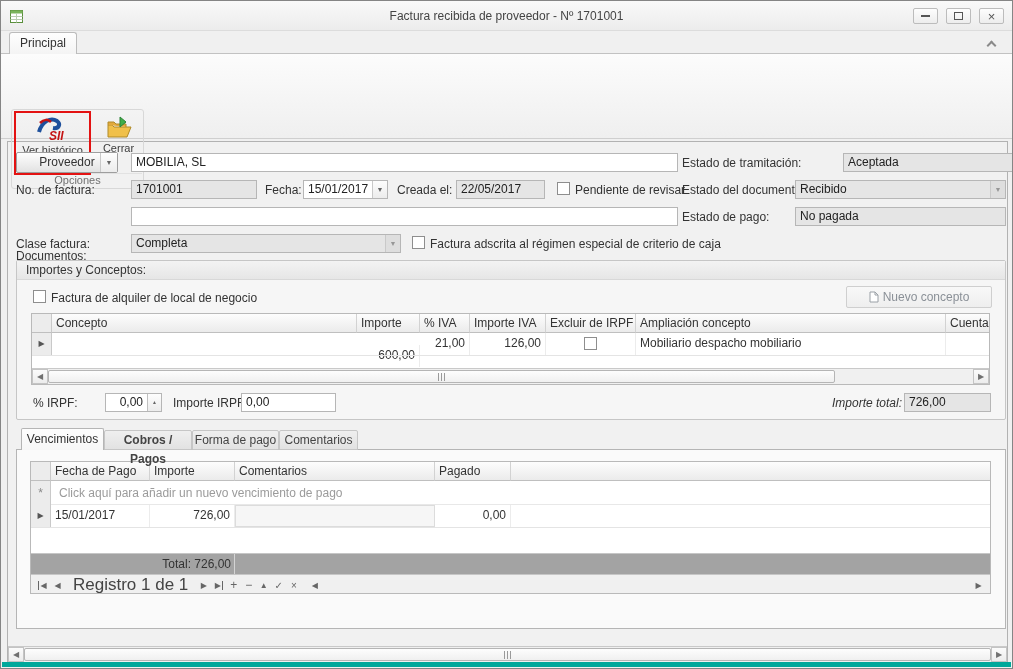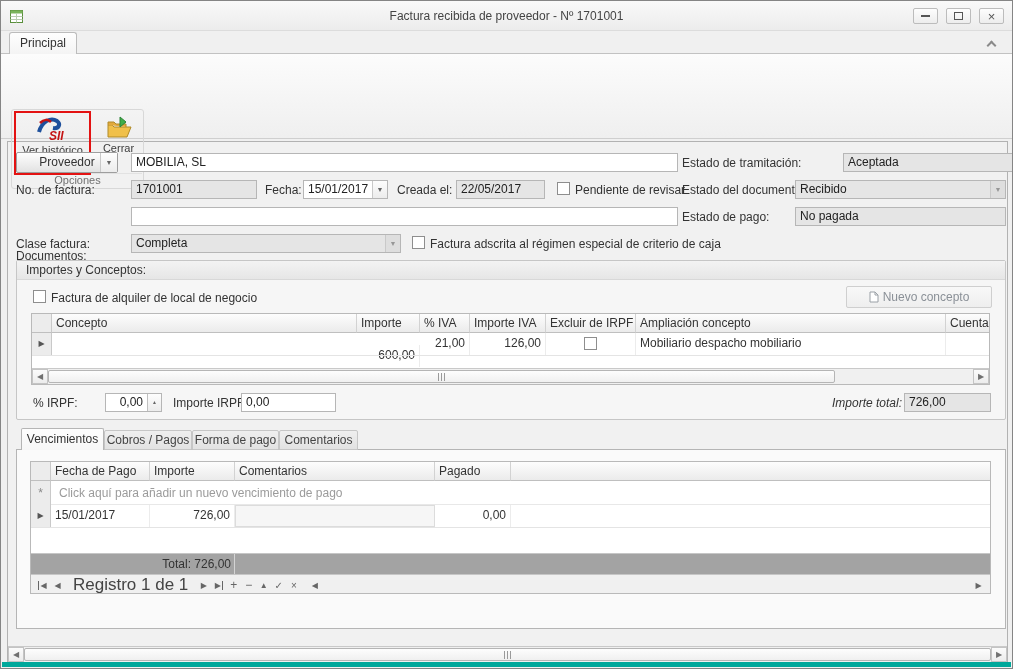--- a/index.html
+++ b/index.html
@@ -260,21 +260,21 @@
     <span class="spin">
         <span>▲</span>
       </span>
   </div>
   <div class="lbl" style="left:172px; top:395px;">Importe IRPF:</div>
   <div class="tb" style="left:240px; top:392px; width:95px;">0,00</div>
   <div class="lbl" style="left:831px; top:395px;font-style:italic;">Importe total:</div>
   <div class="tb ro" style="left:903px; top:392px; width:87px;">726,00</div>
 
   <div class="dtab active" style="left:20px; top:427px; width:83px; height:22px;">Vencimientos</div>
-  <div class="dtab inactive" style="left:103px; top:429px; width:88px; height:20px;">Cobros / Pagos</div>
+  <div class="dtab inactive" style="left:103px; top:429px; width:88px; height:20px;font-weight:bold;">Cobros / Pagos</div>
   <div class="dtab inactive" style="left:191px; top:429px; width:87px; height:20px;">Forma de pago</div>
   <div class="dtab inactive" style="left:278px; top:429px; width:79px; height:20px;">Comentarios</div>
 
   <div class="tabpanel"></div>
 
   <div class="grid" style="left:29px; top:460px; width:961px; height:133px;">
 
     <div class="gh rowind" style="left:0; width:20px;"></div>
     <div class="gh" style="left:20px; width:99px;">Fecha de Pago</div>
     <div class="gh" style="left:119px; width:85px;">Importe</div>

